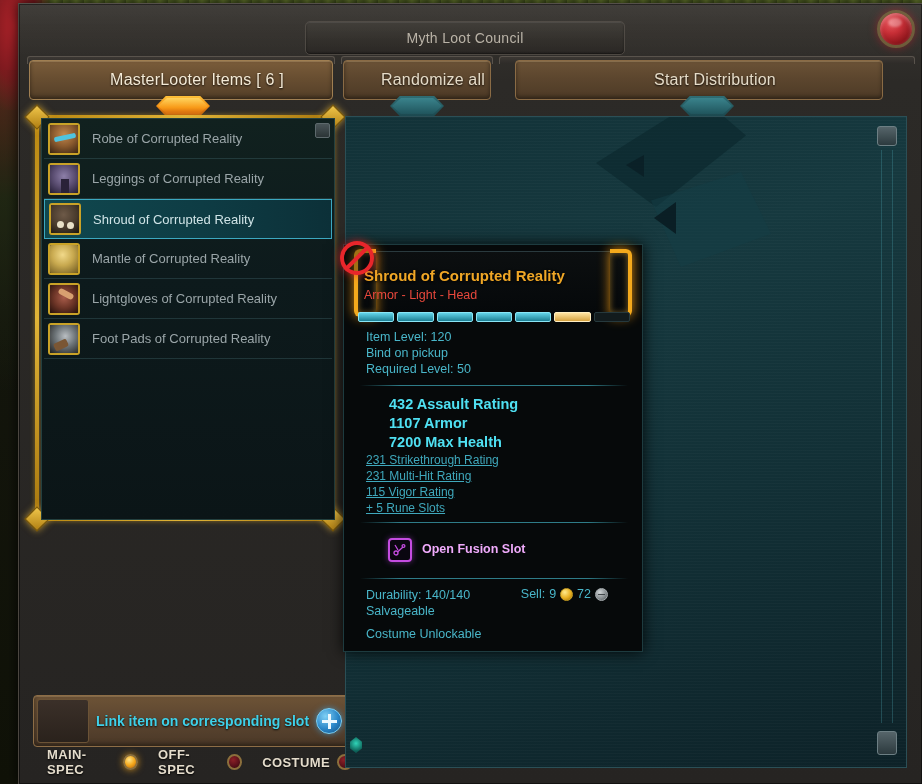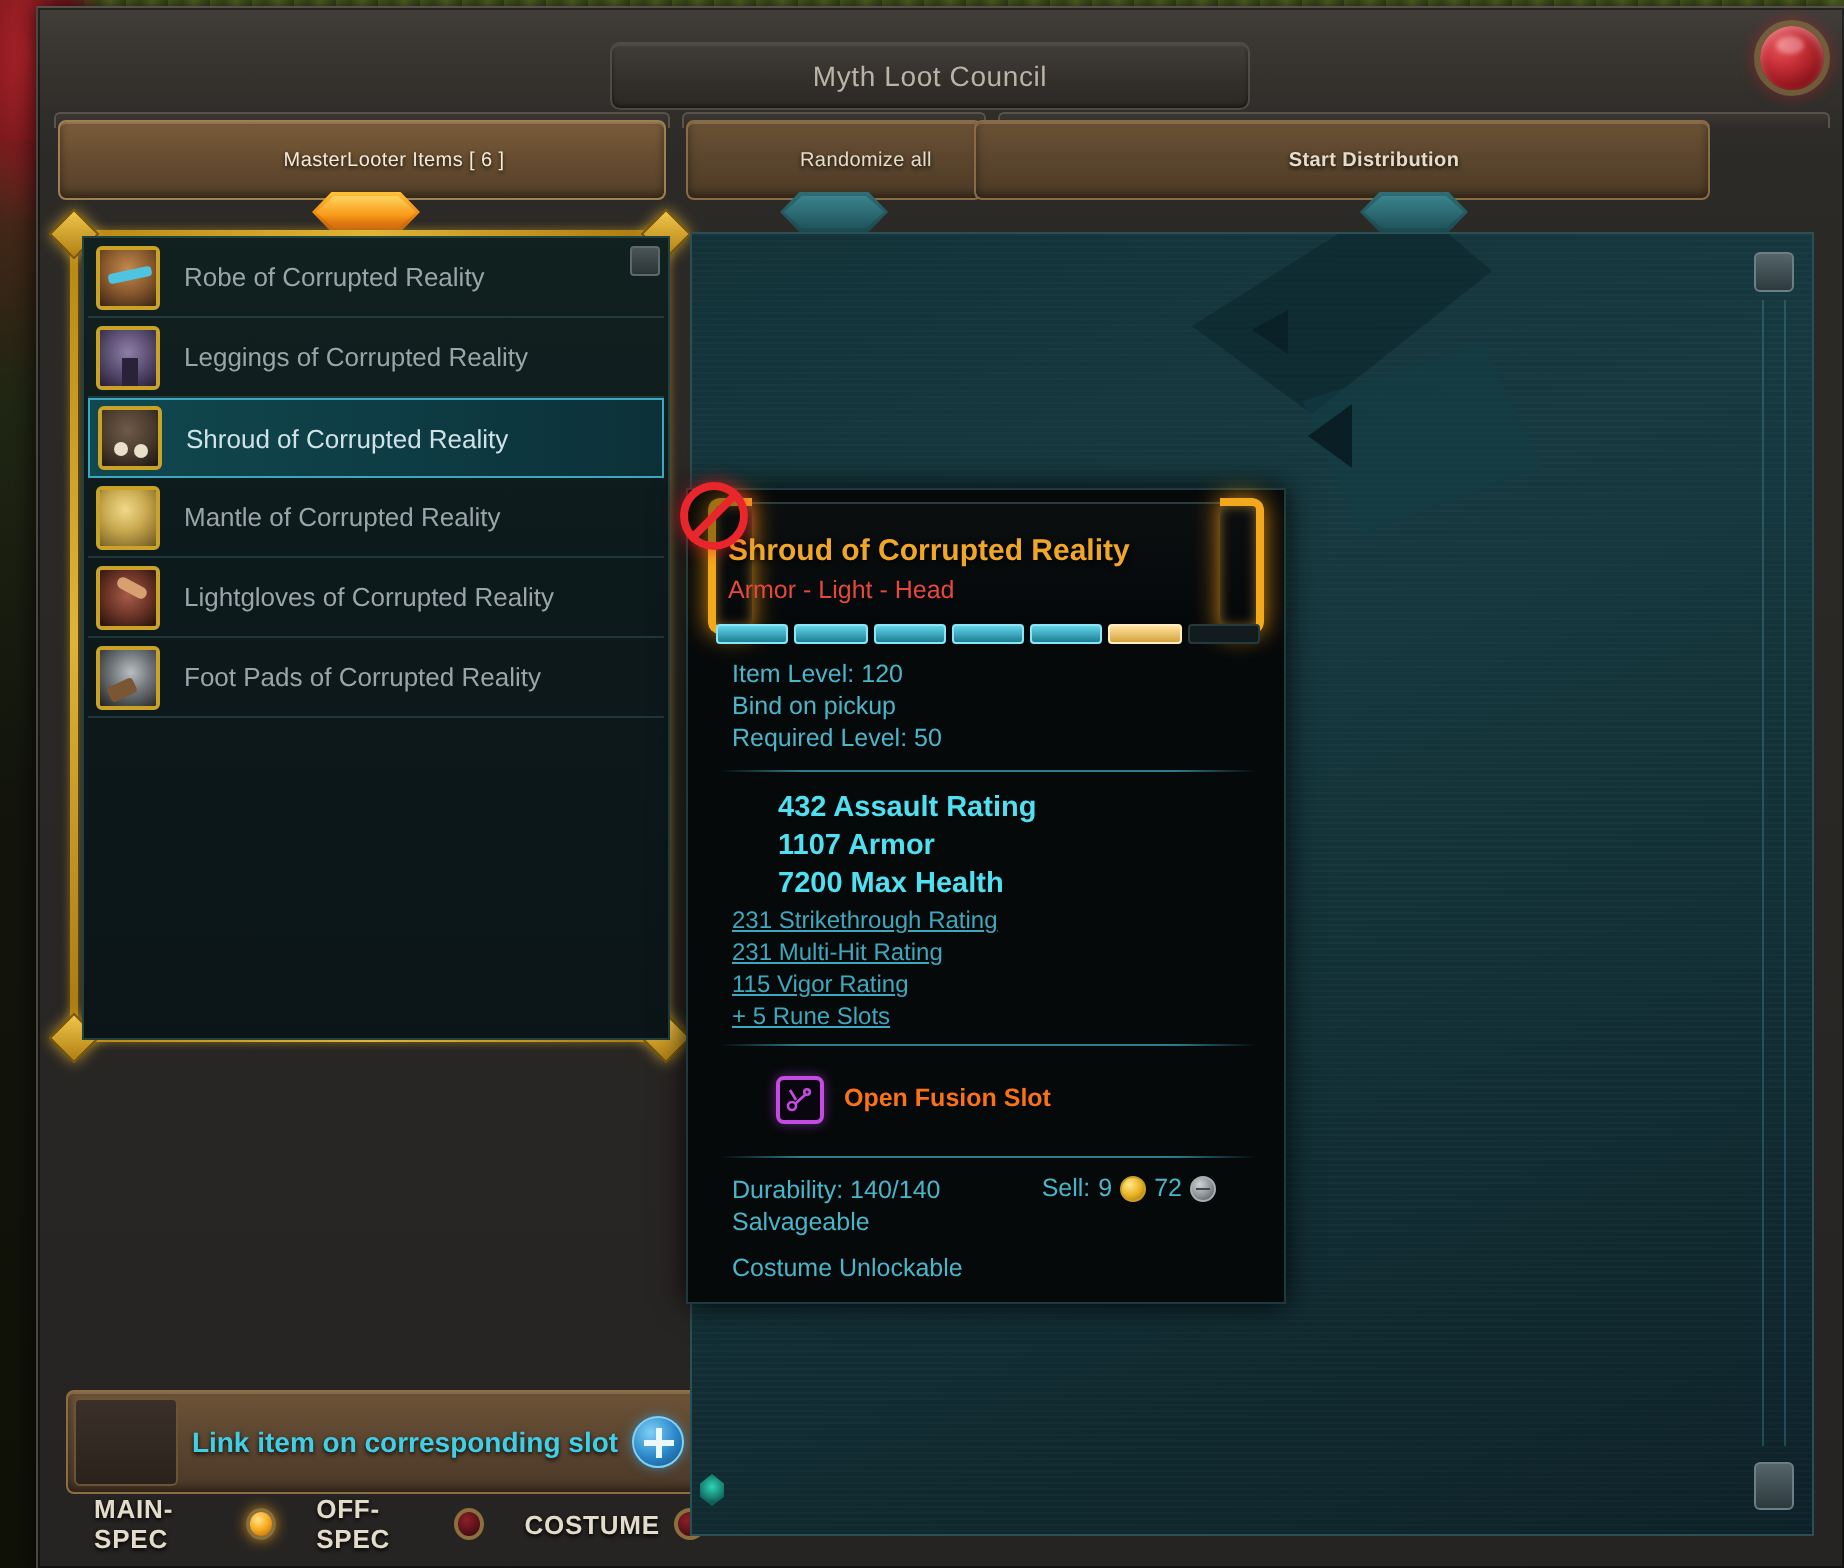--- a/index.html
+++ b/index.html
@@ -78,21 +78,21 @@
     background: linear-gradient(180deg,#6b5236 0%,#5c462e 45%,#4d3a26 100%);
     border:1px solid #8a6b45;
     border-radius:4px;
     box-shadow: inset 0 1px 0 rgba(255,225,170,.22), inset 0 -2px 4px rgba(0,0,0,.45);
     display:flex; align-items:center; justify-content:center;
   }
   .tab.active{
     background: linear-gradient(180deg,#7a5c3a 0%,#684e31 45%,#543f28 100%);
     border-color:#a07f52;
   }
-  .tab-label{ color:#e6dcc8; font-size:10px; letter-spacing:.2px; text-shadow:0 1px 2px rgba(0,0,0,.85);margin-left:32px; }
+  .tab-label{ color:#e6dcc8; font-size:16px; letter-spacing:.2px; text-shadow:0 1px 2px rgba(0,0,0,.85);margin-left:32px; }
   .tab.active .tab-label{ color:#f4ead6; }
   .tab-frame{
     position:absolute; top:-4px; height:8px;
     background:linear-gradient(180deg,#3b3733,#2e2b28);
     border:1px solid #59534c; border-bottom:none; border-radius:3px 3px 0 0;
   }
   .hexdot{
     position:absolute; top:36px; width:54px; height:20px;
     clip-path: polygon(18% 0,82% 0,100% 50%,82% 100%,18% 100%,0 50%);
   }
@@ -295,21 +295,21 @@
     background:linear-gradient(90deg,rgba(40,110,120,0),#2e7c88 15%,#2e7c88 85%,rgba(40,110,120,0));
   }
   .stat-major{ color:#4fe0f2; font-size:14.5px; font-weight:bold; line-height:19px;margin-left:23px; }
   .stat-minor{ color:#3fa8bc; font-size:12px; line-height:16px;text-decoration:underline; }
   #fusion-icon{
     position:absolute; left:22px; top:0px; width:24px; height:24px;
     border:2px solid #c martin; border:2px solid #c44ce0; border-radius:4px;
     background:#0a0610; box-shadow:0 0 6px rgba(190,70,230,.5);
   }
   #fusion-icon svg{ position:absolute; left:2px; top:2px; }
-  #fusion-label{ position:absolute; left:56px; top:4px; color:#f97316; font-size:12.5px; font-weight:bold; }
+  #fusion-label{ position:absolute; left:56px; top:4px; color:#f0abfc; font-size:12.5px; font-weight:bold; }
   #sell-row{ position:absolute; right:16px; top:0; display:flex; align-items:center; gap:4px; }
   .coin-gold{ width:13px; height:13px; border-radius:50%;
     background:radial-gradient(circle at 35% 30%,#ffe98a,#e8b021 55%,#9a6b06);
     border:1px solid #caa022; }
   .coin-silver{ width:13px; height:13px; border-radius:50%;
     background:radial-gradient(circle at 35% 30%,#cfd4d6,#8b9194 55%,#4a5053);
     border:1px solid #a8aeb1; position:relative; }
   .coin-silver::after{ content:""; position:absolute; left:2px; top:5px; width:7px; height:1.5px; background:#42484b; }
   .sell-lbl{ color:#49b6c9; font-size:12.5px; }
 </style>
@@ -343,21 +343,21 @@
 
     <div class="tab-frame" style="left:322px; width:152px;"></div>
     <div class="tab" style="left:324px; width:148px;">
       <span class="tab-label">Randomize all</span>
     </div>
     <div class="hexdot teal" style="left:371px;">
         <div class="hexinner"></div>
       </div>
 
     <div class="tab-frame" style="left:480px; width:416px;"></div>
-    <div class="tab" style="left:468px; width:368px;font-weight:bold;">
+    <div class="tab" style="left:496px; width:368px;">
       <span class="tab-label">Start Distribution</span>
     </div>
     <div class="hexdot teal" style="left:661px;">
         <div class="hexinner"></div>
       </div>
   </div>
 
   <div id="left-frame">
     <div class="gold-bar" style="left:12px; top:6px; width:300px; height:4px;"></div>
     <div class="gold-bar" style="left:12px; top:408px; width:300px; height:4px;"></div>

